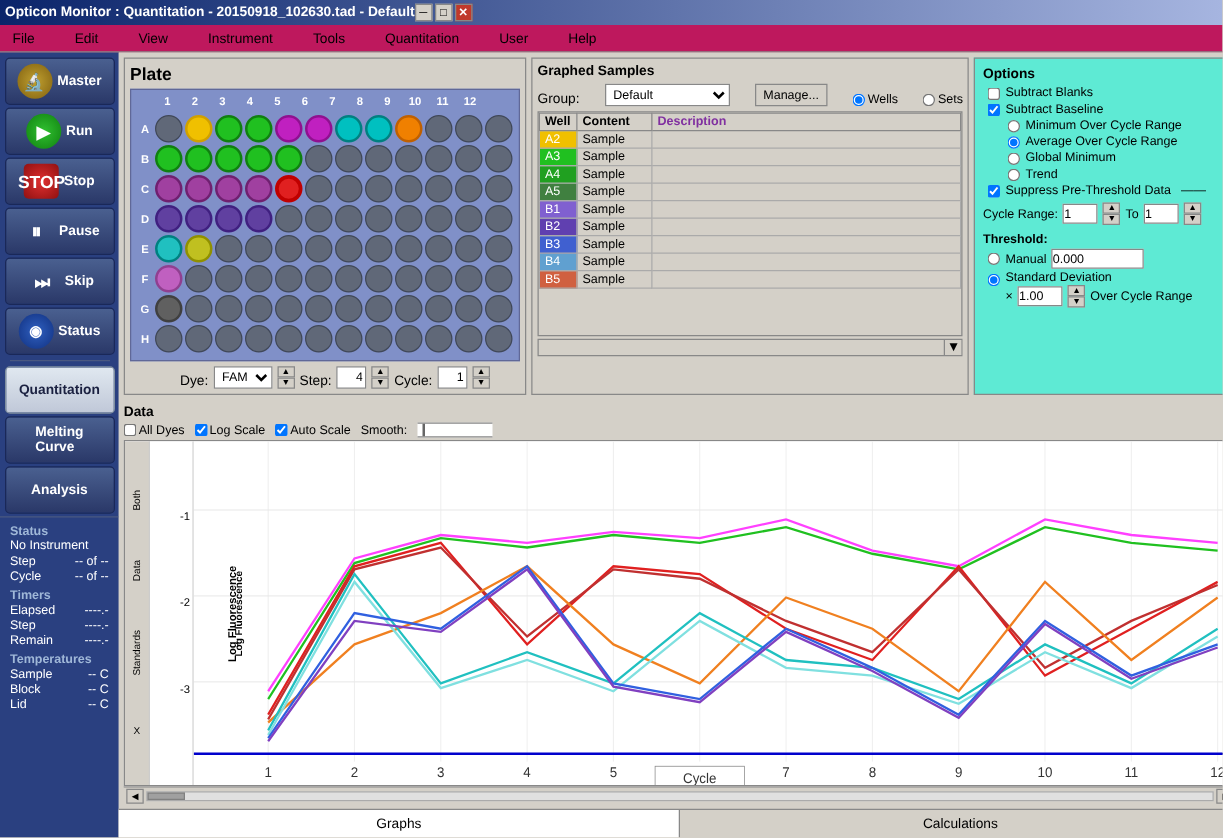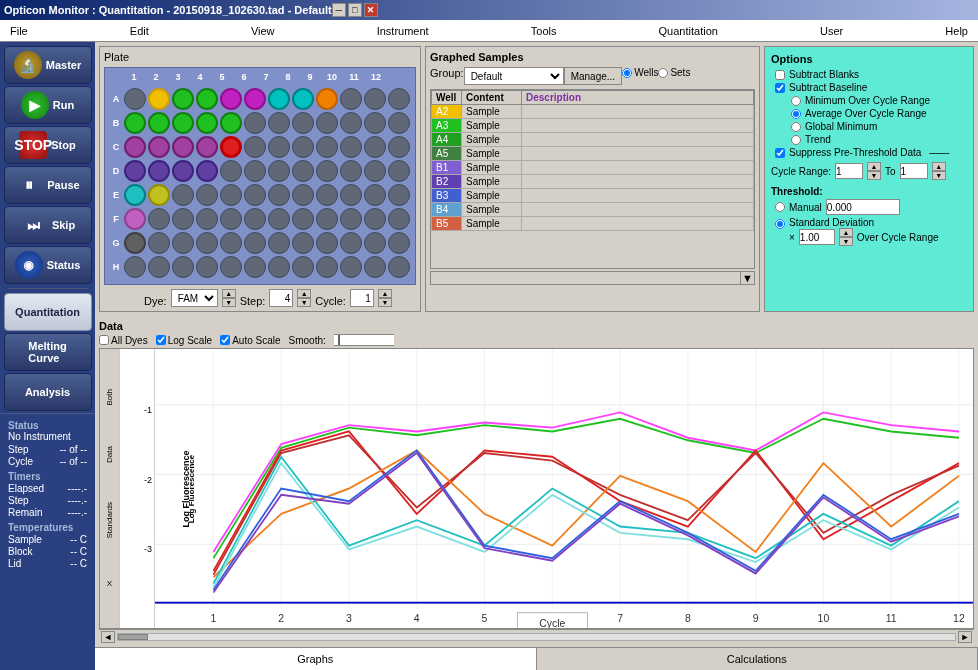--- a/index.html
+++ b/index.html
@@ -5,21 +5,21 @@
     * { box-sizing: border-box; margin: 0; padding: 0; }
     body { font-family: Arial, sans-serif; font-size: 11px; background: #d4d0c8; width: 978px; height: 670px; overflow: hidden; }
     
     
     #titlebar { background: linear-gradient(to right, #0a246a, #a6b5e0); color: white; height: 20px; display: flex; align-items: center; padding: 0 4px; font-size: 11px; font-weight: bold; }
     #titlebar-controls { display: flex; gap: 2px; }
     .title-btn { width: 14px; height: 14px; border: 1px solid #888; font-size: 9px; display: flex; align-items: center; justify-content: center; cursor: pointer; background: #d4d0c8; color: black; }
     .title-btn.close { background: #c0392b; color: white; }
     
     
-    #menubar { background: #ffffff; height: 22px; display: flex; align-items: center; padding: 0 4px; border-bottom: 1px solid #888; gap: 0; justify-content: space-between; }
+    #menubar { background: #be185d; height: 22px; display: flex; align-items: center; padding: 0 4px; border-bottom: 1px solid #888; gap: 20px; }
     .menu-item { padding: 2px 6px; cursor: pointer; font-size: 11px; }
     
     
     #main { display: flex; height: calc(670px - 42px); }
     
     
     #sidebar { width: 95px; background: #2a4080; display: flex; flex-direction: column; align-items: center; padding: 4px; gap: 2px; }
     .sidebar-btn { width: 88px; height: 38px; background: linear-gradient(to bottom, #4a6090, #2a3868); border: 1px solid #1a2858; border-radius: 4px; display: flex; align-items: center; justify-content: center; cursor: pointer; color: white; font-size: 11px; font-weight: bold; gap: 4px; }
     .sidebar-icon { width: 28px; height: 28px; border-radius: 50%; display: flex; align-items: center; justify-content: center; font-size: 14px; }
     .icon-master { background: radial-gradient(circle, #c0a030, #806010); }
@@ -35,21 +35,21 @@
     .status-row { display: flex; justify-content: space-between; margin: 1px 0; }
     
     
     #content { flex: 1; display: flex; flex-direction: column; background: #d4d0c8; }
     
     
     #top-panels { display: flex; padding: 4px; gap: 4px; }
     
     
     #plate-panel { background: #d4d0c8; border: 1px solid #888; padding: 4px; }
-    #plate-title { font-size: 11px; font-weight: normal; margin-bottom: 4px; }
+    #plate-title { font-size: 14px; font-weight: bold; margin-bottom: 4px; }
     #plate-grid { background: #8090c8; padding: 4px; border: 1px solid #606898; }
     .plate-header-row { display: flex; margin-bottom: 2px; }
     .plate-col-header { width: 22px; height: 14px; text-align: center; font-size: 9px; color: white; font-weight: bold; }
     .plate-row { display: flex; align-items: center; margin-bottom: 2px; }
     .plate-row-header { width: 14px; height: 22px; display: flex; align-items: center; justify-content: center; font-size: 9px; color: white; font-weight: bold; }
     .plate-well { width: 22px; height: 22px; border-radius: 50%; background: #606878; border: 1px solid #404858; margin: 0 1px; cursor: pointer; }
     .well-A2 { background: #f0c000; border: 2px solid #d0a000; }
     .well-A3 { background: #20c020; border: 2px solid #108010; }
     .well-A4 { background: #20c020; border: 2px solid #108010; }
     .well-A5 { background: #c020c0; border: 2px solid #901090; }
@@ -70,21 +70,21 @@
     #plate-controls { display: flex; align-items: flex-end; gap: 4px; margin-top: 4px; font-size: 11px; margin-left: 40px; }
     .ctrl-label { font-size: 11px; }
     .ctrl-select { height: 18px; font-size: 10px; border: 1px solid #888; background: white; }
     .ctrl-spinner { display: flex; flex-direction: column; height: 18px; }
     .spin-btn { width: 14px; height: 9px; background: #d4d0c8; border: 1px solid #888; font-size: 7px; line-height: 7px; text-align: center; cursor: pointer; }
     .ctrl-input { width: 24px; height: 18px; border: 1px solid #888; background: white; font-size: 10px; text-align: right; padding-right: 2px; }
     
     
     #graphed-panel { flex: 1; border: 1px solid #888; padding: 4px; background: #d4d0c8; }
     #graphed-title { font-size: 11px; font-weight: bold; margin-bottom: 4px; }
-    .graphed-controls { display: flex; align-items: flex-start; gap: 0; margin-bottom: 4px; }
+    .graphed-controls { display: flex; align-items: flex-end; gap: 20px; margin-bottom: 4px; }
     .graphed-select { height: 18px; font-size: 10px; border: 1px solid #888; background: white; width: 100px; }
     .manage-btn { height: 18px; font-size: 10px; border: 1px solid #888; background: #d4d0c8; padding: 0 6px; cursor: pointer; }
     .radio-label { display: flex; align-items: center; gap: 2px; font-size: 10px; }
     
     
     #sample-table { width: 100%; border-collapse: collapse; font-size: 10px; }
     #sample-table th { background: #d4d0c8; border: 1px solid #888; padding: 1px 4px; text-align: left; font-size: 10px; }
     #sample-table td { border: 1px solid #aaa; padding: 1px 4px; }
     .col-well { width: 30px; }
     .col-content { width: 60px; }

